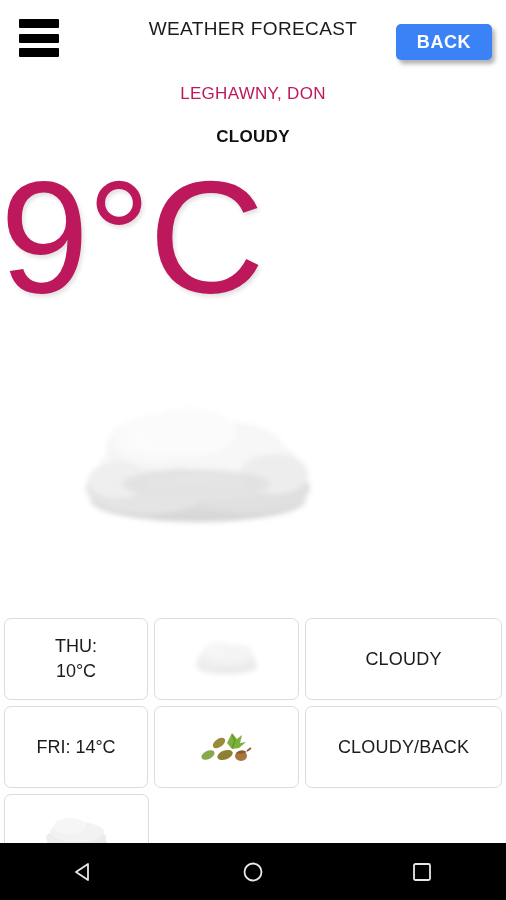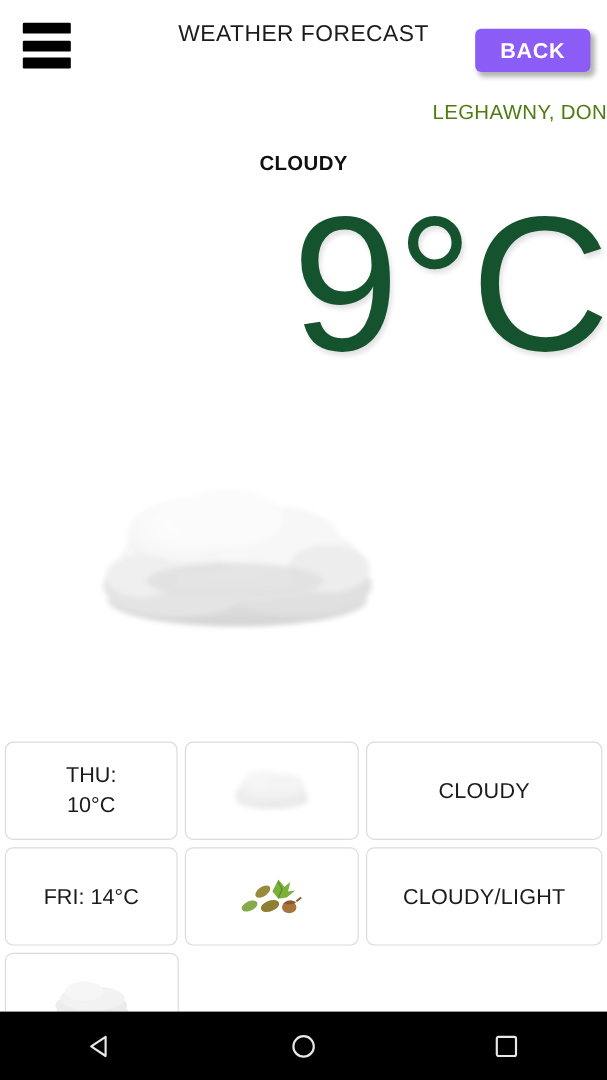--- a/index.html
+++ b/index.html
@@ -57,53 +57,53 @@
     font-size: 19px;
     letter-spacing: 0.4px;
     color: #1b1b1b;
   }
   #back-button {
     position: absolute;
     right: 14px;
     top: 24px;
     width: 96px;
     height: 36px;
-    background: #8b5cf6;
+    background: #3b82f6;
     border: none;
     border-radius: 5px;
     color: #ffffff;
     font-family: "Liberation Sans", sans-serif;
     font-size: 18px;
     font-weight: bold;
     letter-spacing: 0.6px;
     box-shadow: 3px 4px 4px rgba(0,0,0,0.30);
     cursor: pointer;
   }
 
   
   #location {
-    text-align: right;
+    text-align: center;
     font-size: 17px;
-    color: #4d7c0f;
+    color: #be185d;
     letter-spacing: 0.3px;
     margin-top: 12px;
   }
   #condition {
     text-align: center;
     font-size: 17px;
     font-weight: bold;
     color: #111111;
     letter-spacing: 0.3px;
     margin-top: 23px;
   }
   #temperature {
-    text-align: right;
+    text-align: left;
     font-size: 160px;
     line-height: 1;
-    color: #14532d;
+    color: #be185d;
     margin-top: 10px;
     letter-spacing: -2px;
     text-shadow: 2px 3px 4px rgba(0,0,0,0.12);
   }
 
   
   #hero-icon {
     position: absolute;
     left: 78px;
     top: 388px;
@@ -273,21 +273,21 @@
               <ellipse cx="33" cy="30" rx="8" ry="4.5" fill="#8e7f33" transform="rotate(-20 33 30)"></ellipse>
 
               <ellipse cx="49" cy="31" rx="6" ry="5" fill="#a9753f"></ellipse>
               <path d="M44 28 q5 -5 11 -1 q-5 3 -11 1 Z" fill="#8a5a2c"></path>
               <path d="M55 26 l4 -3" stroke="#8a5a2c" stroke-width="1.6" fill="none"></path>
             </g>
           </svg>
         </div>
       </div>
       <div class="fcell desc">
-        <div class="desc-text">CLOUDY/LIGHT</div>
+        <div class="desc-text">CLOUDY/BACK</div>
       </div>
     </div>
 
     <div class="frow">
       <div class="fcell icon">
         <div class="cell-icon">
           <svg viewBox="0 0 70 44" xmlns="http://www.w3.org/2000/svg">
             <g>
               <ellipse cx="35" cy="30" rx="30" ry="7" fill="#e9e9e9"></ellipse>
               <ellipse cx="22" cy="25" rx="18" ry="8" fill="#ededed"></ellipse>

